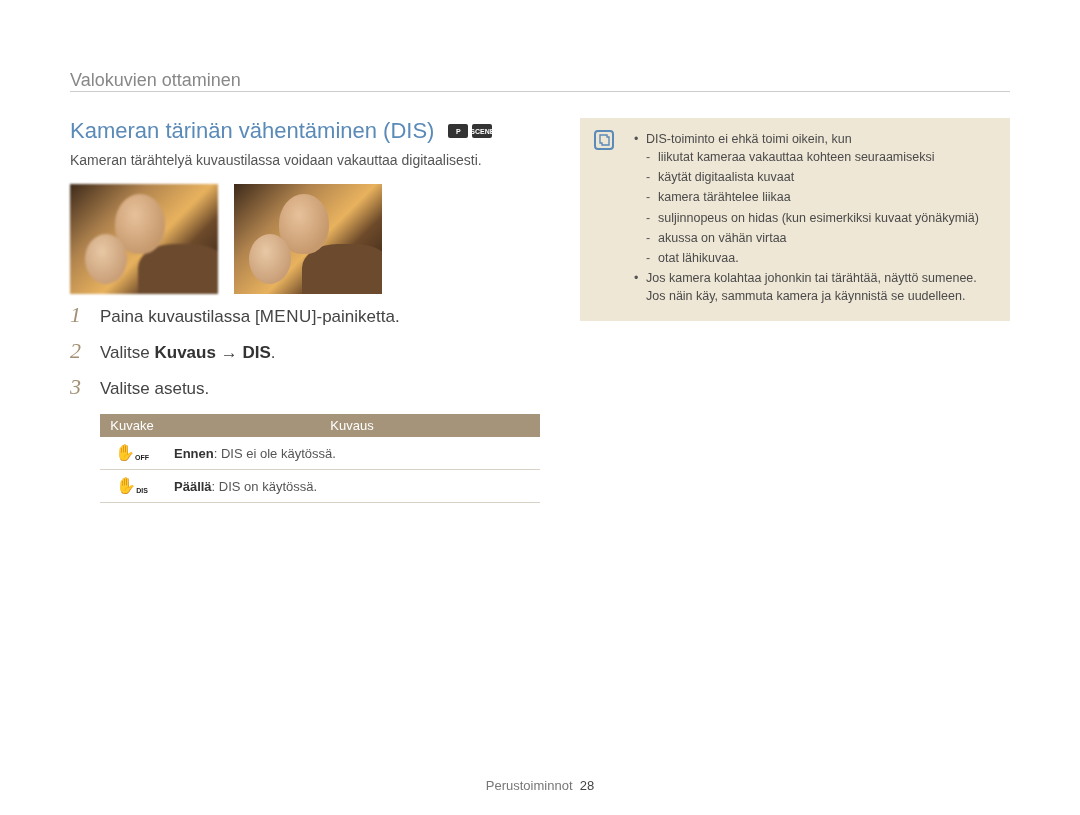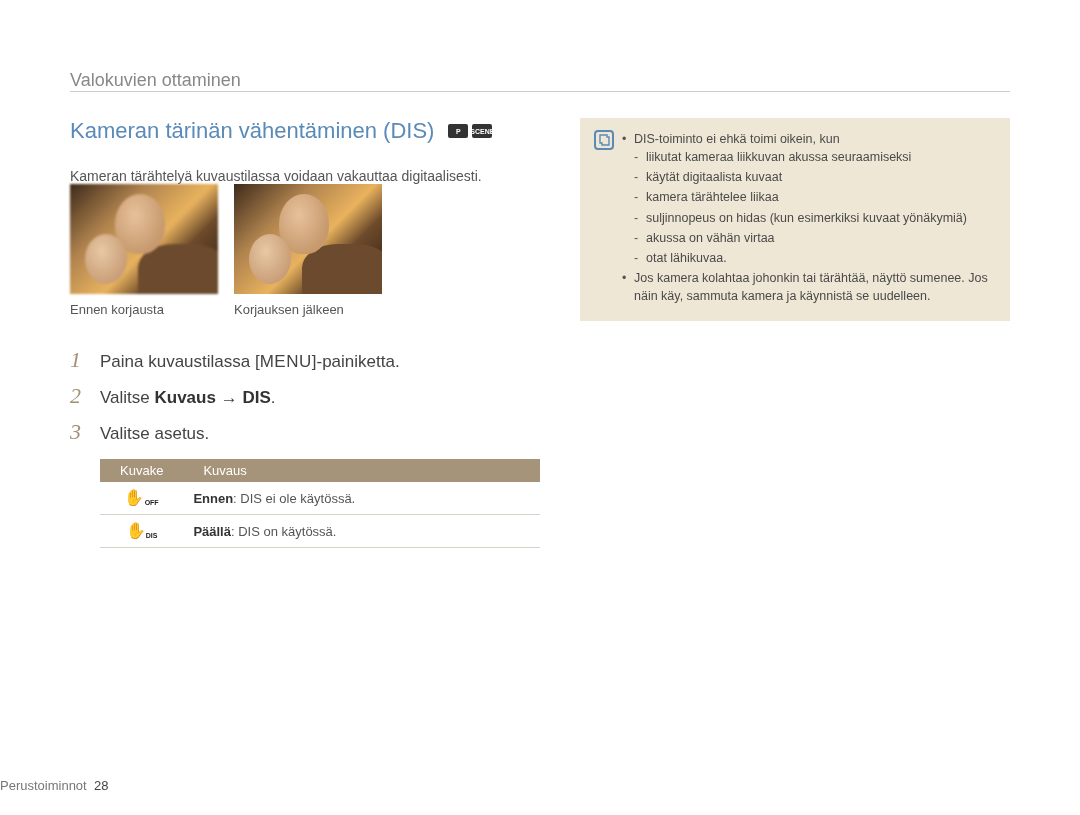--- a/index.html
+++ b/index.html
@@ -34,21 +34,21 @@
   .col-left {
     flex: 0 0 460px;
   }
   .col-right {
     flex: 1;
   }
   .title-row {
     display: flex;
     align-items: center;
     gap: 14px;
-    margin-bottom: 24px;
+    margin-bottom: 8px;
   }
   .title {
     font-size: 22px;
     color: #5a8ab8;
     font-weight: 400;
   }
   .mode-icons {
     display: flex;
     gap: 4px;
   }
@@ -60,20 +60,21 @@
     display: flex;
     align-items: center;
     justify-content: center;
     color: #fff;
     font-size: 7px;
     font-weight: bold;
   }
   .subtitle {
     font-size: 14px;
     color: #555;
+    margin-bottom: 16px;
     font-weight: 300;
   }
   .photo-row {
     display: flex;
     gap: 16px;
     margin-bottom: 8px;
   }
   .photo {
     width: 148px;
     height: 110px;
@@ -147,22 +148,22 @@
   table.setting {
     width: 440px;
     border-collapse: collapse;
     font-size: 13px;
     margin-left: 30px;
   }
   table.setting th {
     background: #a59479;
     color: #fff;
     font-weight: 400;
-    text-align: left;
-    padding: 4px 20px;
+    text-align: center;
+    padding: 4px 6px;
     font-size: 13px;
   }
   table.setting th.ico { width: 64px; }
   table.setting td {
     padding: 8px 10px;
     border-bottom: 1px solid #d8d2c6;
     color: #555;
     vertical-align: middle;
   }
   table.setting td.ico {
@@ -179,21 +180,21 @@
     font-size: 7px;
     font-weight: bold;
     position: relative;
     top: 2px;
     color: #222;
   }
   .note-box {
     background: #efe7d6;
     padding: 12px 14px 14px 14px;
     display: flex;
-    gap: 8px;
+    gap: 20px;
     font-size: 12.5px;
     color: #4a4a4a;
     line-height: 1.45;
   }
   .note-icon {
     flex: 0 0 20px;
     width: 20px;
     height: 20px;
     border: 2px solid #5a8ab8;
     border-radius: 4px;
@@ -223,20 +224,21 @@
     padding-left: 12px;
   }
   .note-content ul ul > li::before {
     content: "-";
   }
   .footer {
     position: absolute;
     bottom: 22px;
     left: 0;
     width: 100%;
+    text-align: center;
     font-size: 13px;
     color: #777;
   }
   .footer .pg {
     color: #444;
   }
 </style>
 </head>
 <body>
 
@@ -261,24 +263,20 @@
         <div class="photo blur">
           <div class="body"></div>
             <div class="face1"></div>
             <div class="face2"></div>
         </div>
         <div class="photo">
           <div class="body"></div>
             <div class="face1"></div>
             <div class="face2"></div>
         </div>
-      </div>
-      <div class="caption-row">
-        <div class="caption">Ennen korjausta</div>
-        <div class="caption">Korjauksen jälkeen</div>
       </div>
 
       <div class="steps">
         <div class="step">
           <span class="step-num">1</span>
           <span class="step-text">
             <span>Paina kuvaustilassa [</span><span class="menu-box">MENU</span><span>]-painiketta.</span>
           </span>
         </div>
         <div class="step">
@@ -326,21 +324,21 @@
         <div class="note-icon">
           <svg width="12" height="12" viewBox="0 0 12 12">
               <path d="M2 1 L9 1 L9 3 L11 3 L11 11 L4 11 L4 9 L2 9 Z" fill="none" stroke="#5a8ab8" stroke-width="1.4"></path>
             </svg>
         </div>
         <div class="note-content">
           <ul>
             <li>
               <span>DIS-toiminto ei ehkä toimi oikein, kun</span>
               <ul>
-                <li>liikutat kameraa liikkuvan akussa seuraamiseksi</li>
+                <li>liikutat kameraa vakauttaa kohteen seuraamiseksi</li>
                 <li>käytät digitaalista kuvaat</li>
                 <li>kamera tärähtelee liikaa</li>
                 <li>suljinnopeus on hidas (kun esimerkiksi kuvaat yönäkymiä)</li>
                 <li>akussa on vähän virtaa</li>
                 <li>otat lähikuvaa.</li>
               </ul>
             </li>
             <li>Jos kamera kolahtaa johonkin tai tärähtää, näyttö sumenee. Jos näin käy, sammuta kamera ja käynnistä se uudelleen.</li>
           </ul>
         </div>

